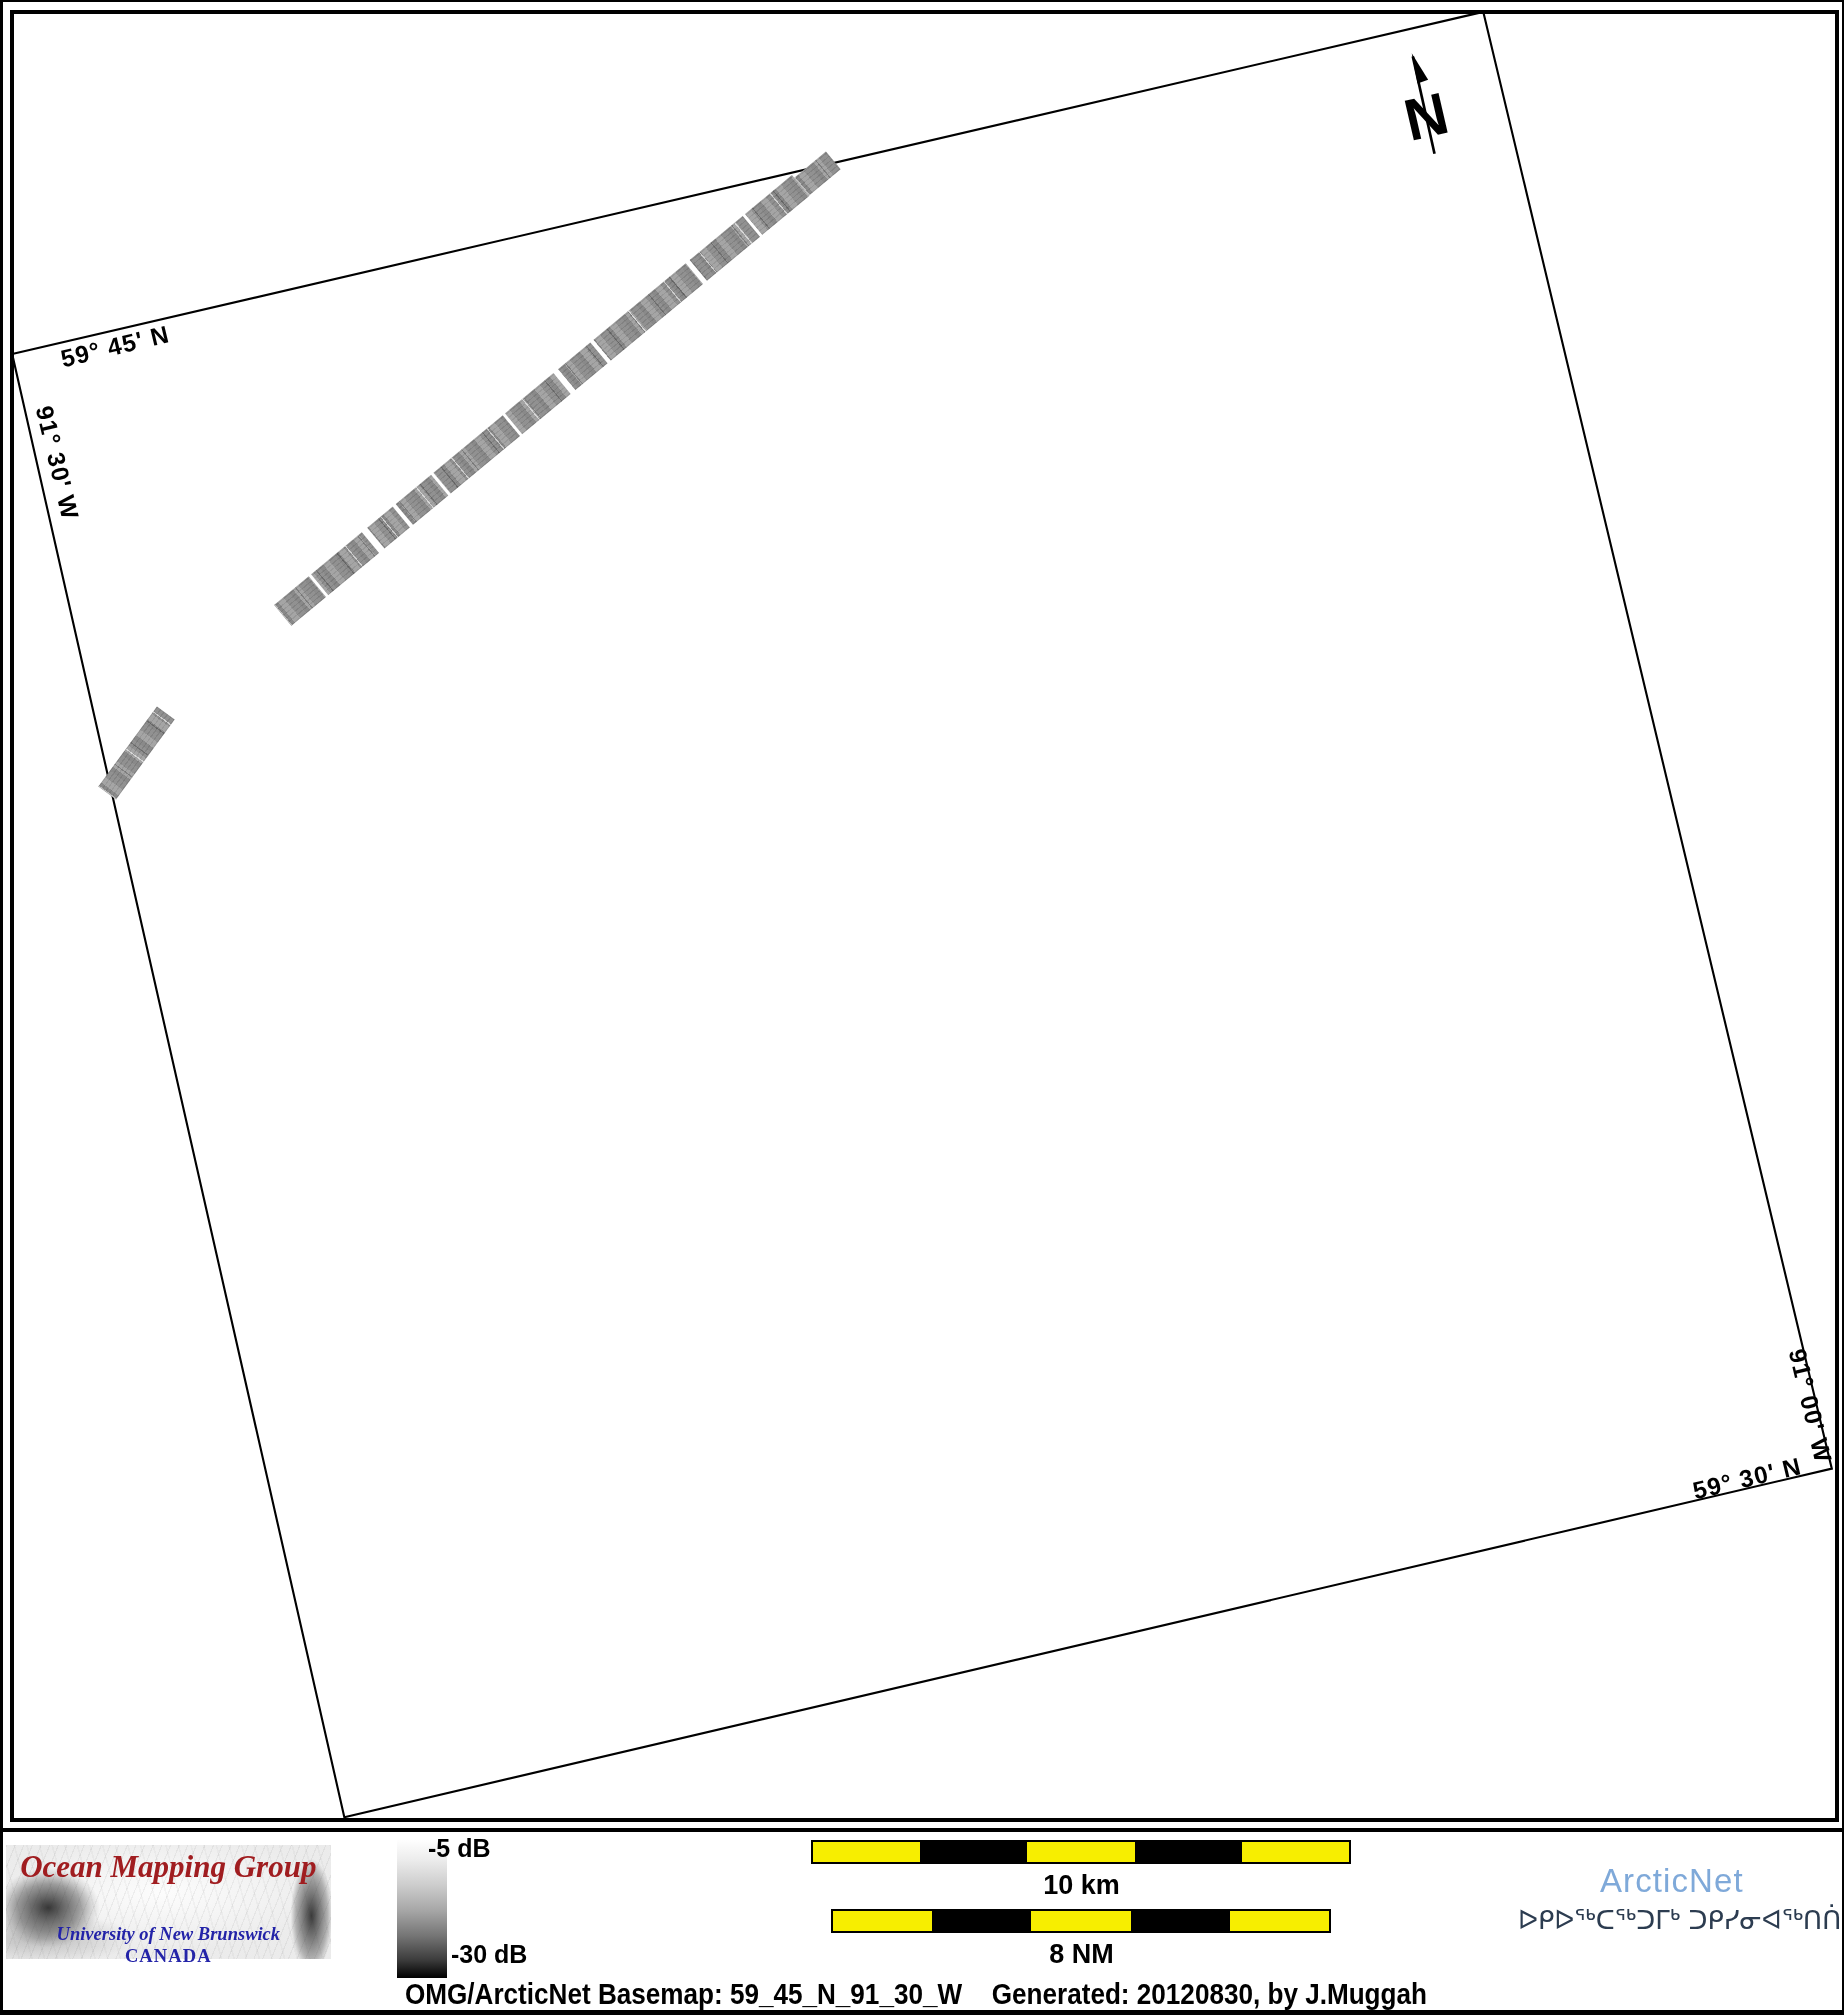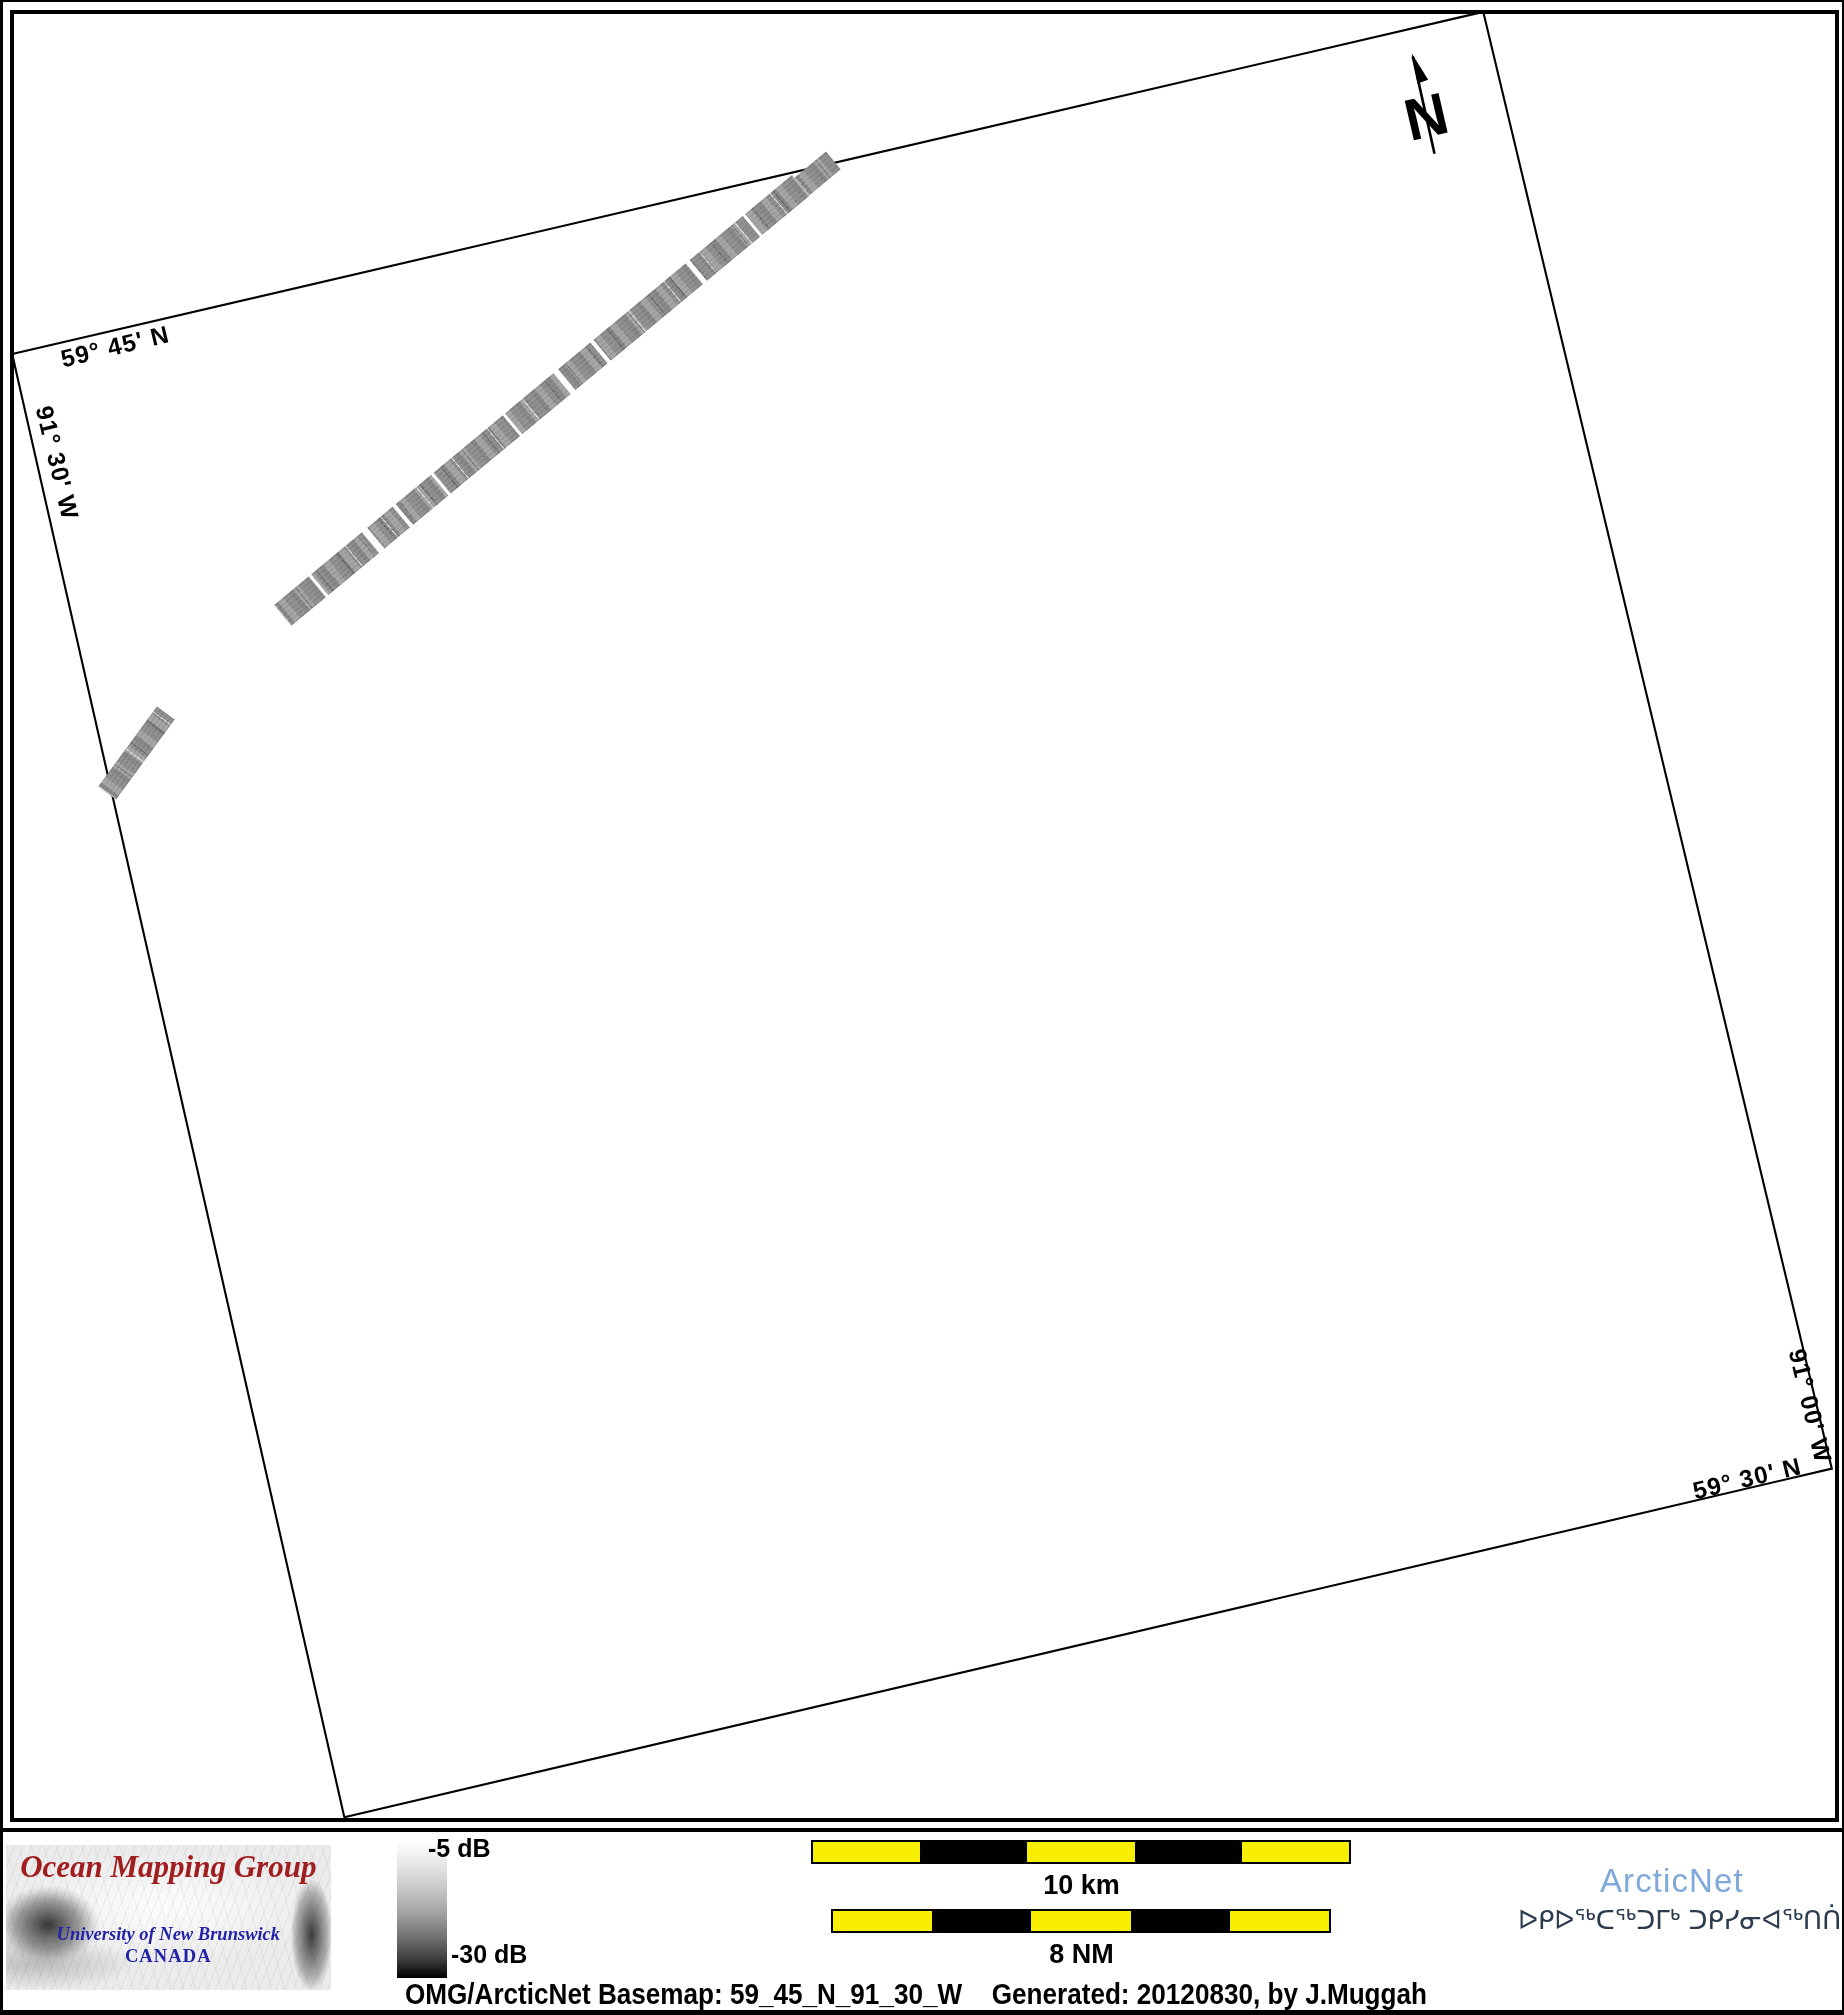--- a/index.html
+++ b/index.html
@@ -47,21 +47,21 @@
       repeating-linear-gradient(90deg, rgba(0,0,0,0.10) 0 4.8px, rgba(255,255,255,0.12) 4.8px 11.7px, rgba(0,0,0,0.05) 11.7px 19.6px),
       repeating-linear-gradient(0deg, rgba(0,0,0,0.10) 0 1.1px, rgba(0,0,0,0) 1.1px 4.2px);
   }
   .track .gap{position:absolute;top:-1.1px;bottom:-1.1px;background:#fff}
   #track-main{left:205px;top:387px;width:673px;height:26.5px;transform:rotate(-39.7deg)}
   #track-end{left:797px;top:162px;width:41px;height:23px;transform:rotate(-39.7deg)}
   #track-short{left:87px;top:742px;width:99px;height:22px;transform:rotate(-53.7deg)}
 
   
   #omg-logo{
-    position:absolute;left:5.8px;top:1845px;width:325px;height:145px;z-index:10;
+    position:absolute;left:5.8px;top:1845px;width:325px;height:114px;z-index:10;
     background-color:#efefef;
     background-image:
       radial-gradient(ellipse 69px 53px at 13% 55%, rgba(45,45,45,0.95) 0%, rgba(70,70,70,0.5) 45%, rgba(120,120,120,0.18) 65%, rgba(0,0,0,0) 75%),
       radial-gradient(ellipse 29px 79px at 94% 62%, rgba(40,40,40,0.9) 0%, rgba(90,90,90,0.4) 55%, rgba(0,0,0,0) 72%),
       radial-gradient(ellipse 138px 37px at 10% 82%, rgba(100,100,100,0.35), rgba(0,0,0,0) 70%),
       repeating-linear-gradient(112deg, rgba(0,0,0,0.05) 0 1.1px, rgba(0,0,0,0) 1.1px 8px),
       repeating-linear-gradient(75deg, rgba(0,0,0,0.03) 0 1.6px, rgba(0,0,0,0) 1.6px 12.2px),
       radial-gradient(ellipse 170px 58px at 48% 42%, rgba(255,255,255,0.85), rgba(230,230,230,0.4));
   }
   #omg-title{

